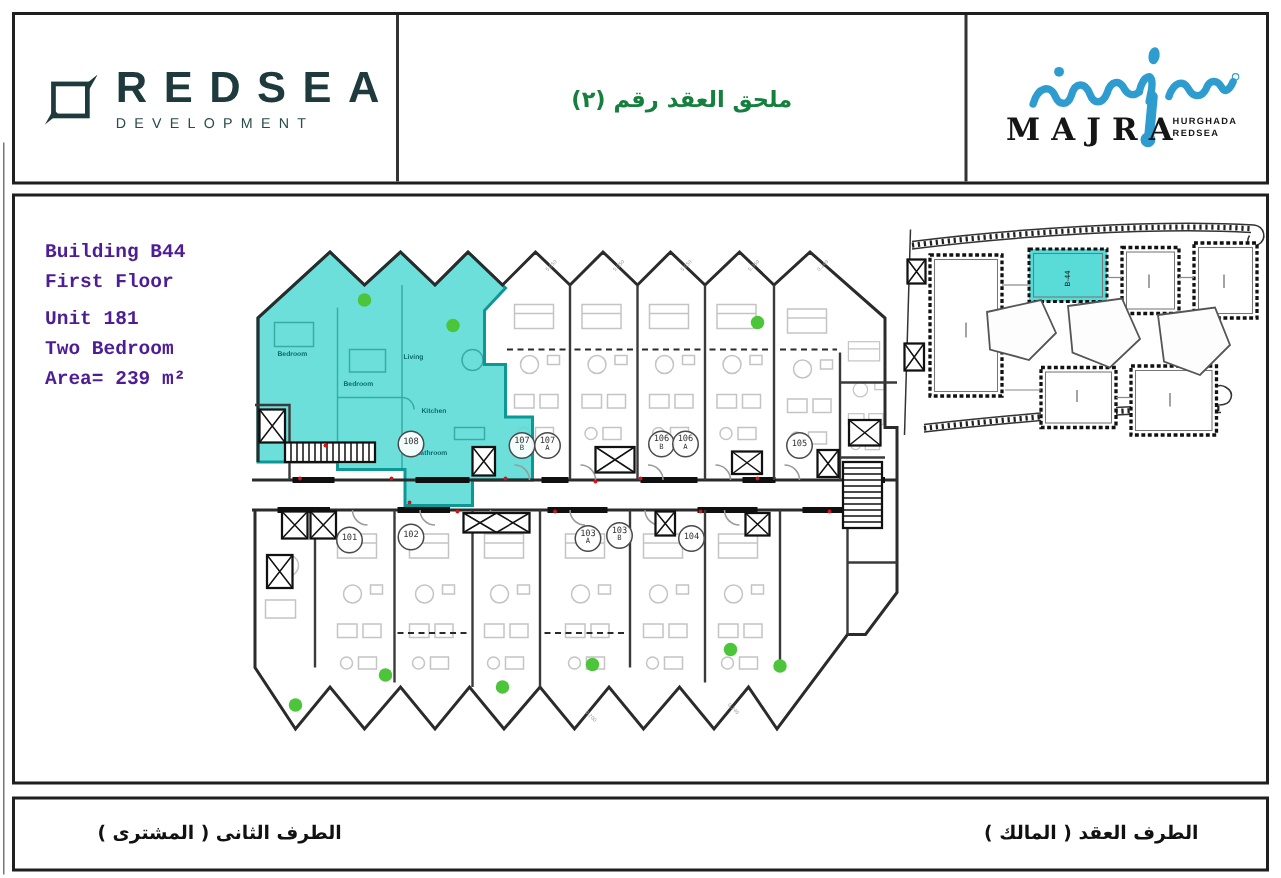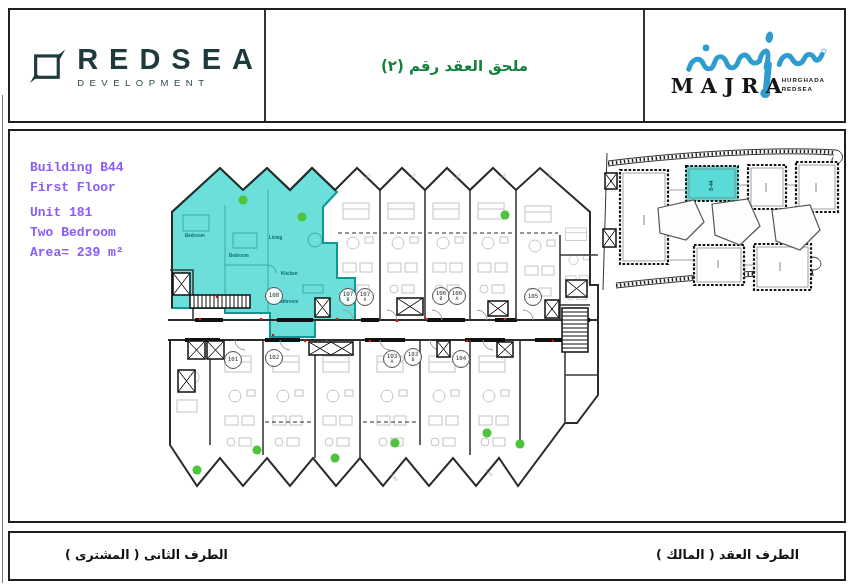--- a/index.html
+++ b/index.html
@@ -11,21 +11,21 @@
   .hcell{height:100%;box-sizing:border-box;display:flex;align-items:center;}
   #hcell-prime{width:254px;padding-left:20px;}
   #hcell-title{width:381px;border-left:2px solid #333;border-right:2px solid #333;justify-content:center;}
   #hcell-majra{width:182px;justify-content:center;padding-left:24px;}
   .prime-text{margin-left:12px;}
   .prime-name{font-size:29px;font-weight:bold;letter-spacing:11px;color:#1e3a3c;line-height:30px;}
   .prime-sub{font-size:9.5px;letter-spacing:5.5px;color:#2c4a4c;margin-top:3px;}
   .ar-title{font-family:"DejaVu Sans",sans-serif;font-size:15px;font-weight:bold;color:#15803d;direction:rtl;}
   #main-box{left:8px;top:129px;width:838px;height:394px;}
   #unit-info{position:absolute;left:30px;top:158px;font-family:"Liberation Mono","DejaVu Sans Mono",monospace;
-             font-size:13px;font-weight:bold;color:#8b5cf6;}
+             font-size:13px;font-weight:bold;color:#4c1d95;}
   #unit-info div{line-height:20px;white-space:nowrap;}
   #unit-info .gap{margin-top:5px;}
   #plan-wrap{position:absolute;left:165px;top:145px;width:440px;height:375px;}
   #site-wrap{position:absolute;left:600px;top:140px;width:250px;height:160px;}
   .unit-circle{position:absolute;width:16px;height:16px;border:1px solid #4a4a4a;border-radius:50%;
      background:rgba(255,255,255,.92);display:flex;flex-direction:column;align-items:center;justify-content:center;
      font-family:"DejaVu Sans Mono",monospace;color:#333;z-index:5;}
   .unit-circle .n{font-size:5.8px;line-height:5.5px;}
   .unit-circle .s{font-size:4.8px;line-height:4.5px;}
   .room-lbl{position:absolute;font-size:4.5px;font-weight:bold;color:#0b6b6b;z-index:4;

